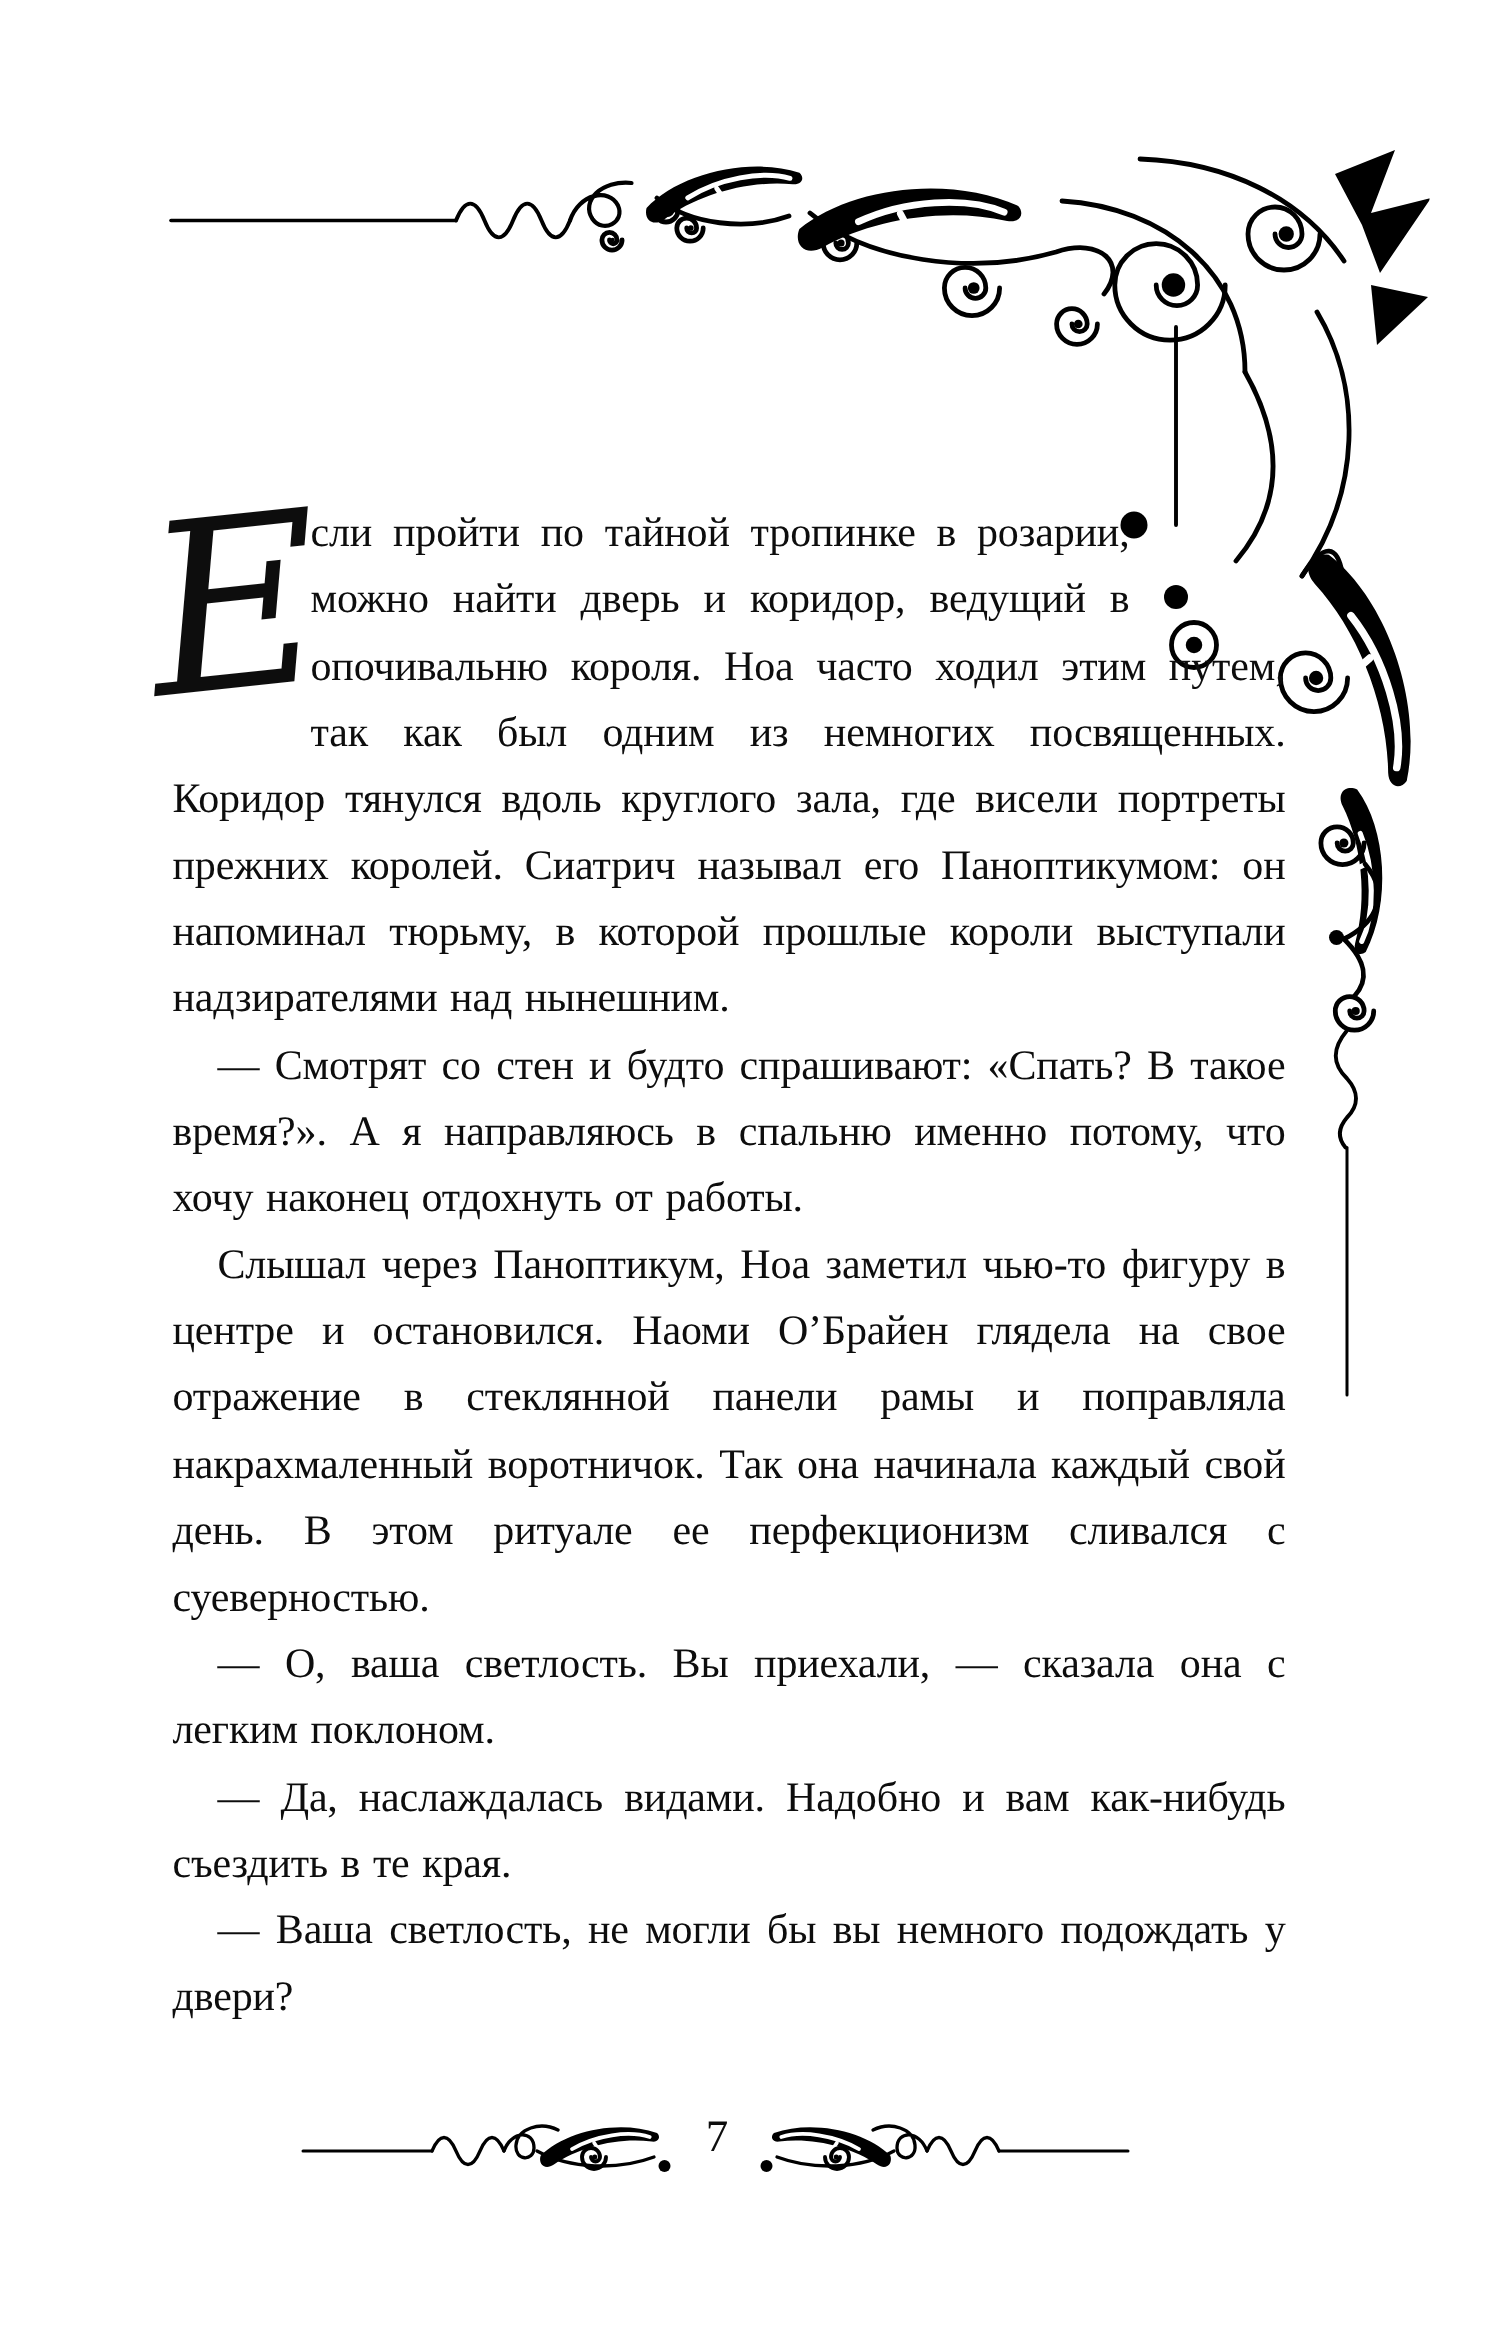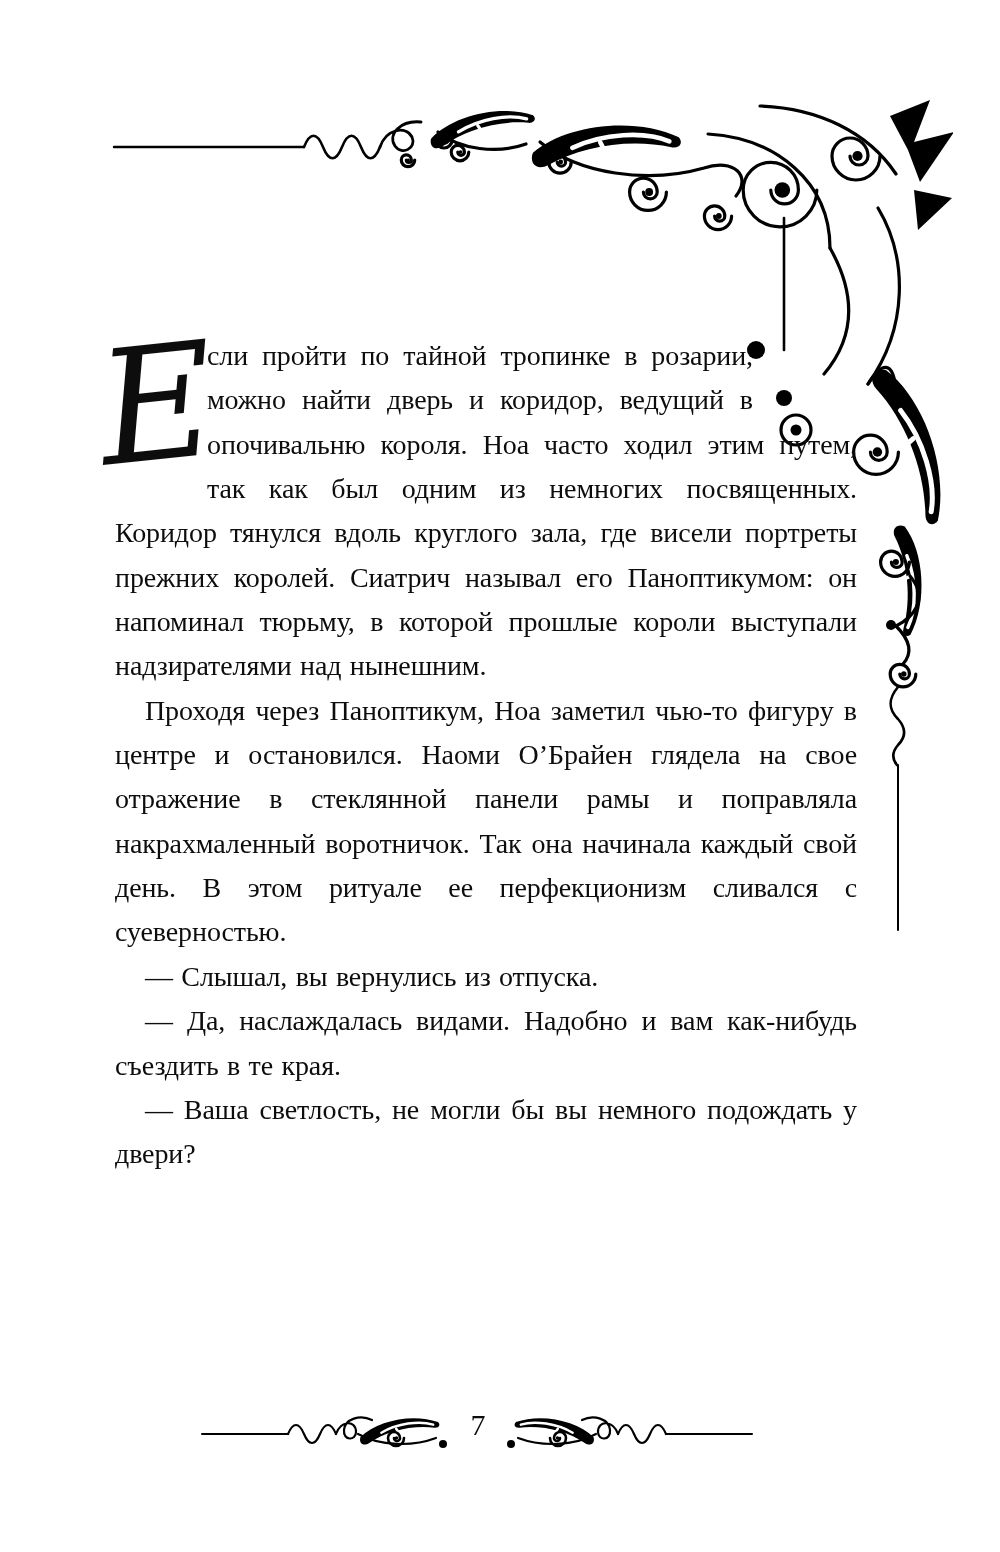--- a/index.html
+++ b/index.html
@@ -91,22 +91,23 @@
     <path d="M802 478 C822 502 804 520 788 528"></path>
     <circle cx="783" cy="527" r="5" fill="#000" stroke="none"></circle>
     <path d="M788 528 C804 544 804 556 795 566"></path>
     <use href="#sp" transform="translate(795 576) scale(0.8)"></use>
     <path d="M790 589 c-10 12 -10 22 0 32 c8 9 8 18 0 26 c-6 7 -6 14 -1 20" stroke-width="2.6"></path>
     <path d="M790 667 V832" stroke-width="2"></path>
   </svg>
 
   <div class="text-block">
       <p class="para dropcap-para"><span class="right-spacer"></span><span class="dropcap">Е</span>сли пройти по тайной тропинке в розарии, можно найти дверь и коридор, ведущий в опочивальню короля. Ноа часто ходил этим путем, так как был одним из немногих посвященных. Коридор тянулся вдоль круглого зала, где висели портреты прежних королей. Сиатрич называл его Паноптикумом: он напоминал тюрьму, в которой прошлые короли выступали надзирателями над нынешним.</p>
-      <p class="para">Проходя через Паноптикум, Ноа заметил чью-то фигуру в центре и остановился. Наоми О’Брайен глядела на свое отражение в стеклянной панели рамы и поправляла накрахмаленный воротничок. Так она начинала каждый свой день. В этом ритуале ее перфекционизм сливался с суеверностью.</p>
-      <p class="para">—  Слышал, вы вернулись из отпуска.</p>
+      <p class="para">—  Смотрят со стен и будто спрашивают: «Спать? В такое время?». А я направляюсь в спальню именно потому, что хочу наконец отдохнуть от работы.</p>
+      <p class="para">Слышал через Паноптикум, Ноа заметил чью-то фигуру в центре и остановился. Наоми О’Брайен глядела на свое отражение в стеклянной панели рамы и поправляла накрахмаленный воротничок. Так она начинала каждый свой день. В этом ритуале ее перфекционизм сливался с суеверностью.</p>
+      <p class="para">—  О, ваша светлость. Вы приехали, — сказала она с легким поклоном.</p>
       <p class="para">—  Да, наслаждалась видами. Надобно и вам как-нибудь съездить в те края.</p>
       <p class="para">—  Ваша светлость, не могли бы вы немного подождать у двери?</p>
     </div>
 
   <svg id="footer-left" class="ornament footer-flourish" viewBox="0 0 252 46" stroke-width="2.6">
     <path d="M2 24 H88" stroke-width="2"></path>
     <path d="M88 24 c5 -12 11 -12 16 0 c5 12 11 12 16 0 c5 -12 11 -12 16 0" stroke-width="2.2"></path>
     <path d="M136 24 c5 -14 20 -14 20 -2 c0 9 -13 9 -12 -2 c1 -11 16 -16 28 -10" stroke-width="2.2"></path>
     <use href="#wing" transform="translate(160 16) rotate(-2) scale(0.62)"></use>
     <path d="M158 24 C180 36 212 37 236 28" stroke-width="2.2"></path>

